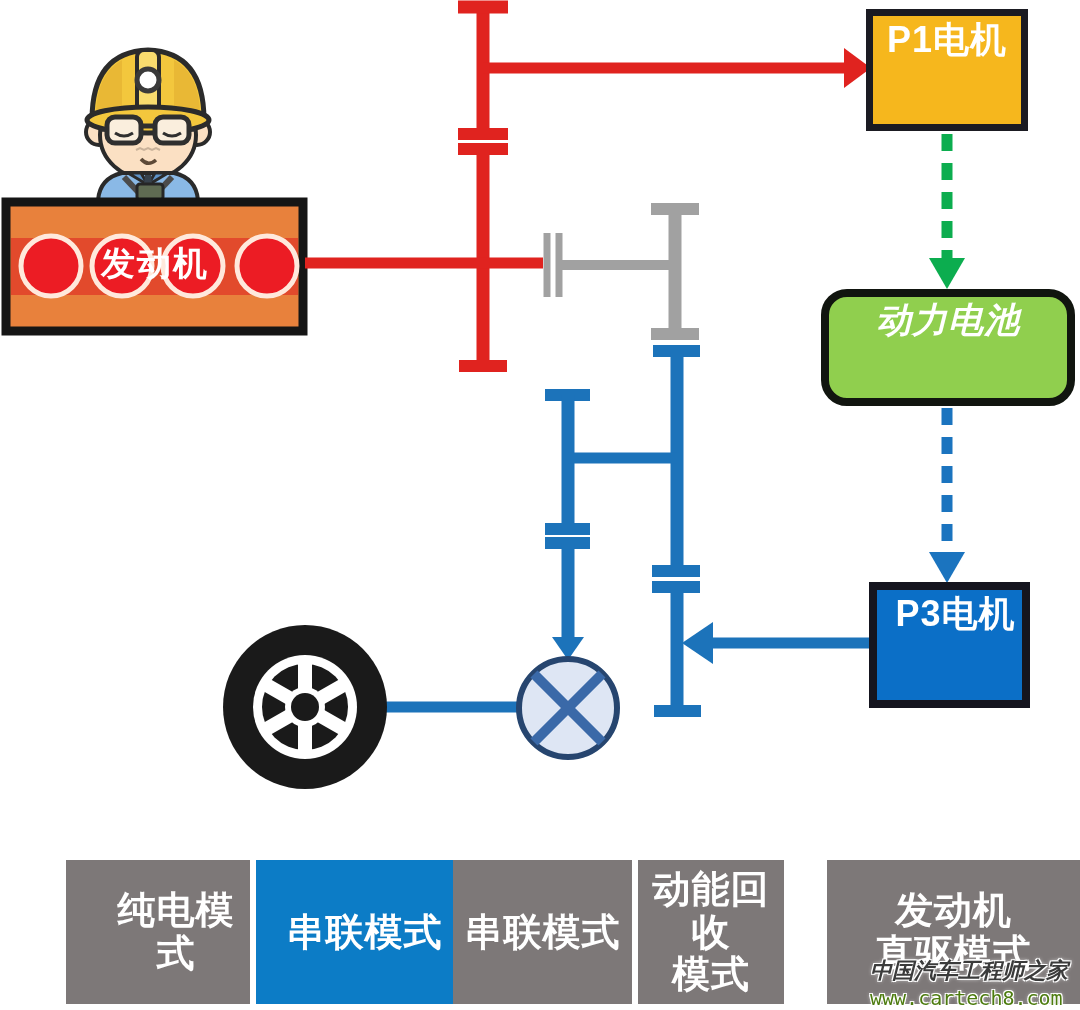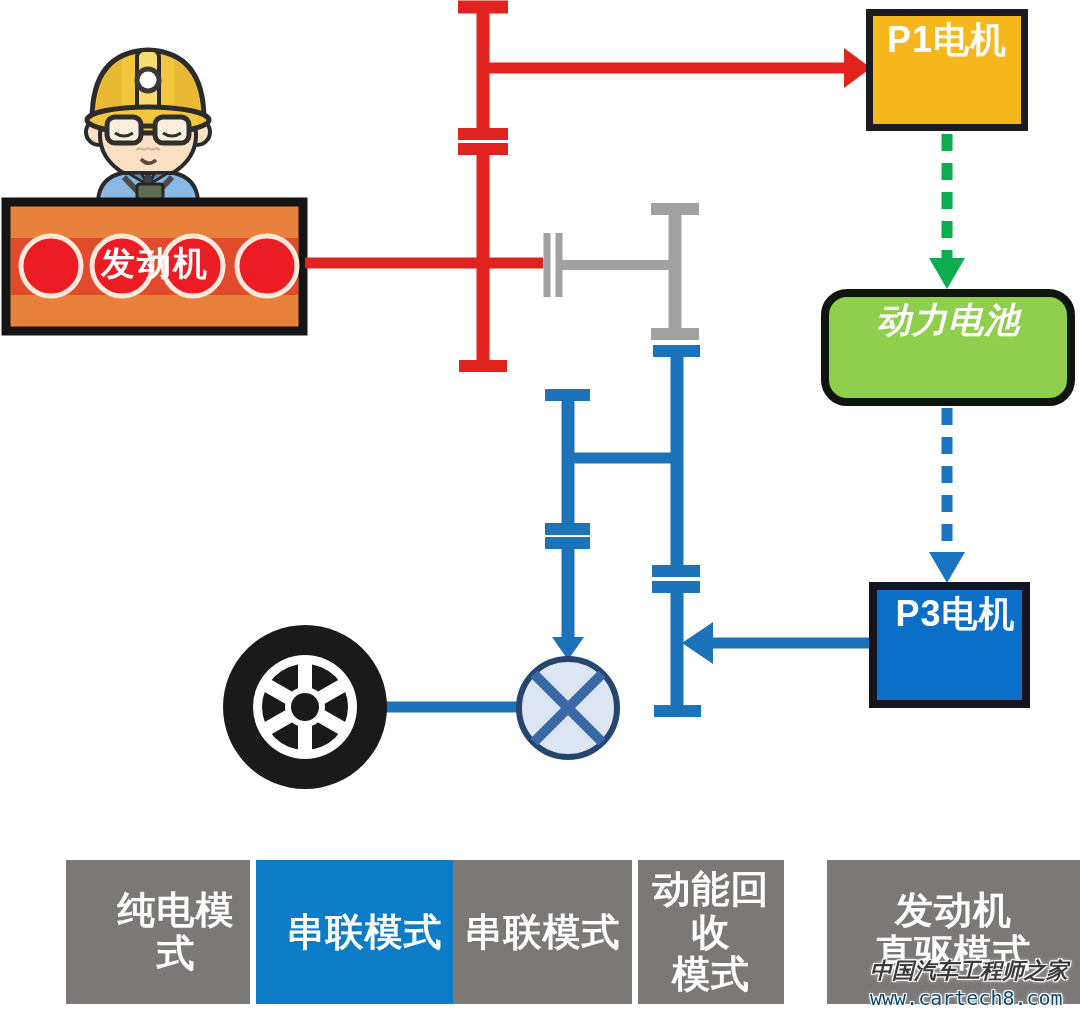--- a/index.html
+++ b/index.html
@@ -33,21 +33,21 @@
   #tab-2 { left:256px; width:217px; }
   #tab-3 { left:453px; width:179px; }
   #tab-4 { left:638px; width:146px; }
   #tab-5 { left:827px; width:253px; }
 
   
   #watermark { position:absolute; right:12px; top:956px; text-align:left; z-index:5;
                text-shadow:-1px -1px 0 #fff, 1px -1px 0 #fff, -1px 1px 0 #fff, 1px 1px 0 #fff, 0 0 4px #fff; }
   #watermark .wm1 { font-family:"DejaVu Serif", serif; font-style:italic; font-weight:700;
                     font-size:22px; color:#3b3b3b; }
-  #watermark .wm2 { font-family:"DejaVu Sans Mono", monospace; font-size:20px; color:#0c4a6e; }
+  #watermark .wm2 { font-family:"DejaVu Sans Mono", monospace; font-size:20px; color:#4d7c0f; }
 </style>
 </head>
 <body>
 
 <div id="stage">
 
   <svg id="diagram-svg" width="1080" height="860" viewBox="0 0 1080 860">
 
     <g>
 

